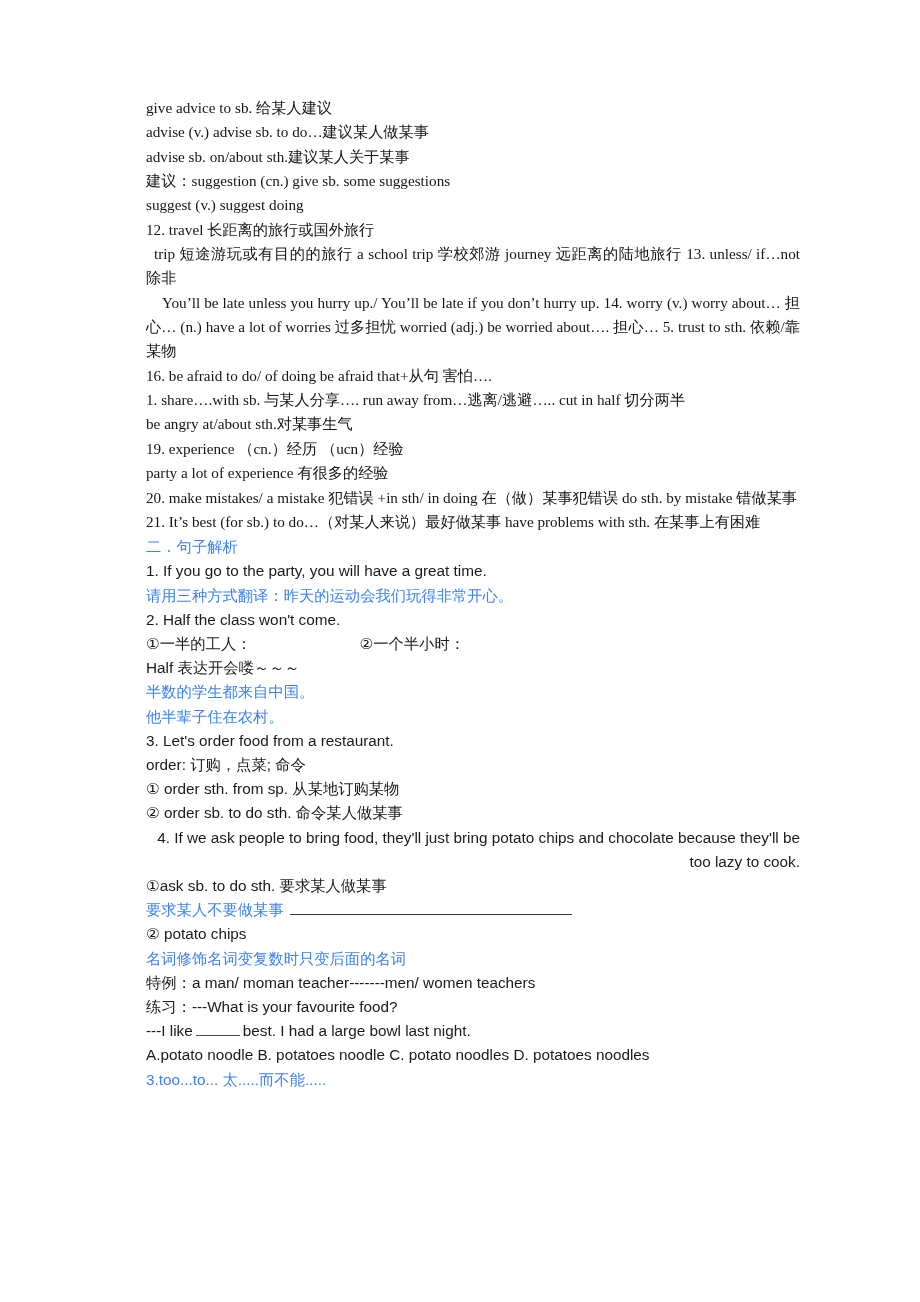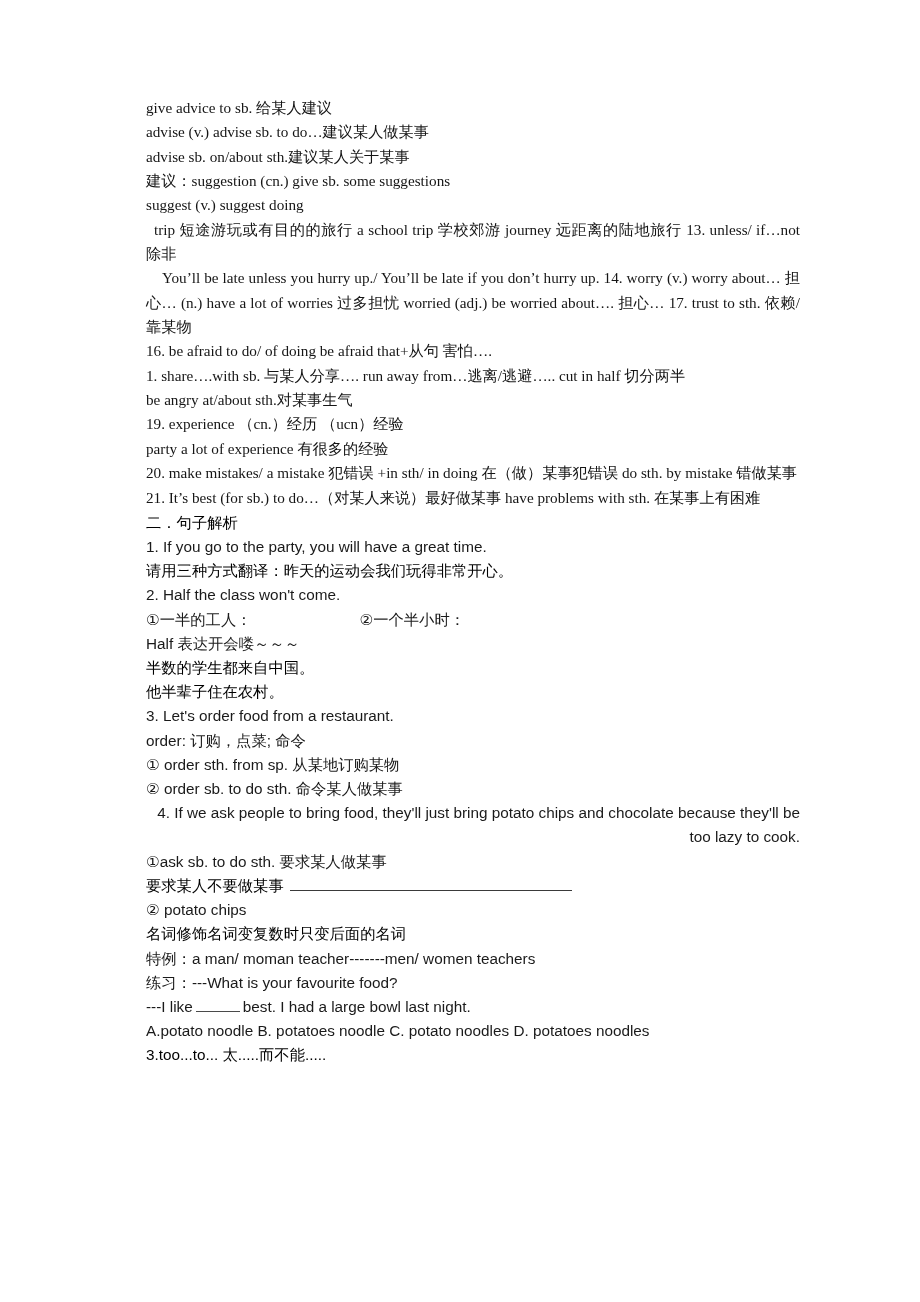--- a/index.html
+++ b/index.html
@@ -66,21 +66,21 @@
   }
   .sans-block p {
     margin: 0;
     padding: 0;
     white-space: nowrap;
   }
   .sans-block p.wrapped {
     white-space: normal;
     text-align: right;
   }
-  .faded { color: #000000; }
+  .faded { color: #3b82f6; }
   .gap-tab { display: inline-block; width: 108px; }
 
   .blank-long {
     display: inline-block;
     width: 282px;
     border-bottom: 1px solid #3a3a3a;
     height: 11px;
     vertical-align: baseline;
     margin-left: 6px;
   }
@@ -104,24 +104,25 @@
       <p class="nowrapline">give advice to sb. 给某人建议</p>
 
       <p class="nowrapline"> advise (v.)        advise sb. to do…建议某人做某事</p>
 
       <p class="nowrapline">advise sb. on/about sth.建议某人关于某事</p>
 
       <p class="nowrapline">建议：suggestion (cn.)  give sb. some suggestions</p>
 
       <p class="nowrapline">suggest (v.)      suggest doing</p>
 
+      <p class="nowrapline">12. travel 长距离的旅行或国外旅行</p>
 
       <p class="just indent-sm">  trip 短途游玩或有目的的旅行  a school trip 学校郊游   journey 远距离的陆地旅行 13. unless/ if…not 除非</p>
 
-      <p class="just indent-md">  You’ll be late unless you hurry up./ You’ll be late if you don’t hurry up. 14. worry (v.)  worry about… 担心…   (n.) have a lot of worries 过多担忧   worried (adj.) be worried about…. 担心… 17. trust to sth. 依赖/靠某物</p>
+      <p class="just indent-md">  You’ll be late unless you hurry up./ You’ll be late if you don’t hurry up. 14. worry (v.)  worry about… 担心…   (n.) have a lot of worries 过多担忧   worried (adj.) be worried about…. 担心… 5. trust to sth. 依赖/靠某物</p>
 
       <p class="nowrapline">16. be afraid to do/ of doing   be afraid that+从句 害怕….</p>
 
       <p class="nowrapline">1. share….with sb. 与某人分享…. run away from…逃离/逃避….. cut in half     切分两半</p>
 
 
       <p class="nowrapline">be angry at/about sth.对某事生气</p>
 
       <p class="nowrapline">19. experience （cn.）经历 （ucn）经验</p>
 

